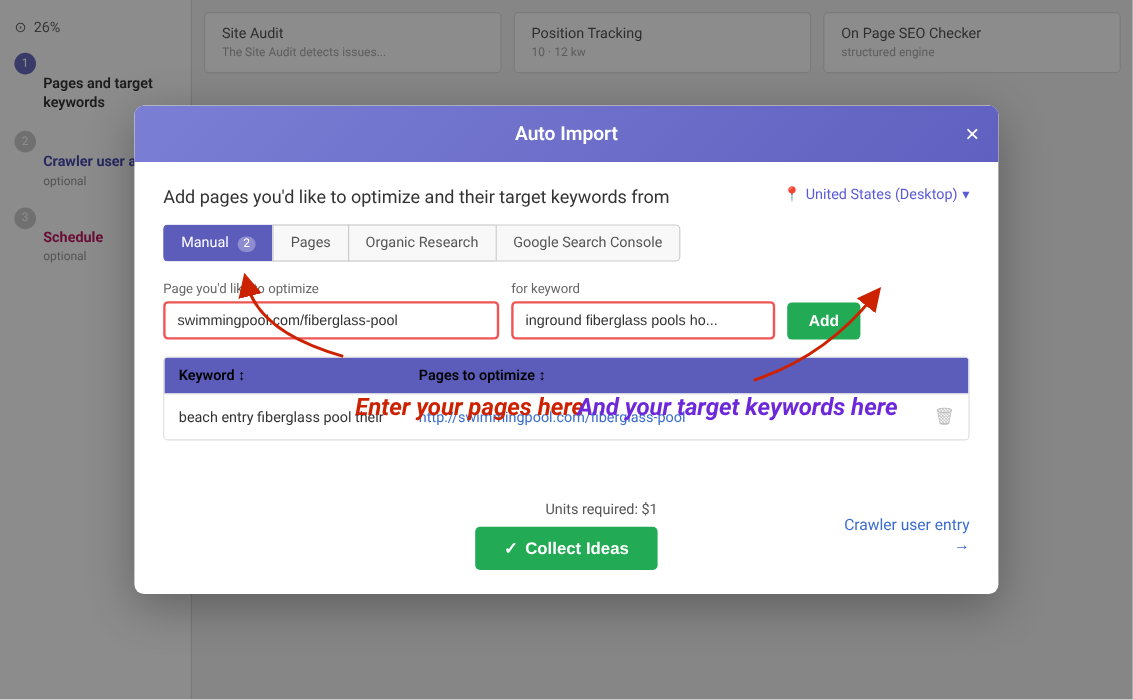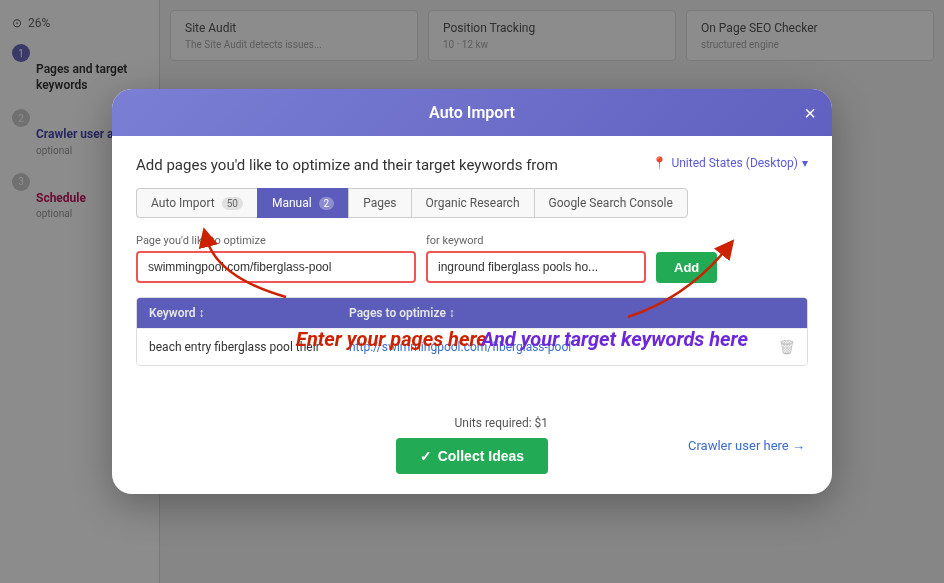--- a/index.html
+++ b/index.html
@@ -87,21 +87,21 @@
       background: rgba(0,0,0,0.45);
       display: flex;
       align-items: center;
       justify-content: center;
       z-index: 100;
     }
 
     
     .modal {
       background: #fff;
-      border-radius: 20px;
+      border-radius: 8px;
       width: 720px;
       max-height: 560px;
       overflow: hidden;
       box-shadow: 0 10px 40px rgba(0,0,0,0.3);
       position: relative;
     }
 
     .modal-header {
       background: linear-gradient(135deg, #7b7fd4 0%, #6060c0 100%);
       color: #fff;
@@ -250,21 +250,21 @@
       border: 1px solid #ddd;
       border-radius: 4px;
       overflow: hidden;
       margin-bottom: 16px;
     }
 
     .table-header {
       display: grid;
       grid-template-columns: 200px 1fr 40px;
       background: #5c5cbb;
-      color: #e5e5e5;
+      color: #000000;
     }
 
     .th {
       padding: 8px 12px;
       font-size: 12px;
       font-weight: 600;
     }
 
     .table-row {
       display: grid;
@@ -426,24 +426,20 @@
       <div class="modal-subtitle">
         <span>Add pages you'd like to optimize and their target keywords from</span>
         <span class="location-badge">
           <span>📍</span>
           <span>United States (Desktop)</span>
           <span>▾</span>
         </span>
       </div>
 
       <div class="tabs">
-        <div class="tab">
-          <span>Auto Import</span>
-          <span class="badge">50</span>
-        </div>
         <div class="tab active">
           <span>Manual</span>
           <span class="badge">2</span>
         </div>
         <div class="tab">
           <span>Pages</span>
         </div>
         <div class="tab">
           <span>Organic Research</span>
         </div>
@@ -522,19 +518,19 @@
       <div style="width:120px;"></div>
       <div class="footer-center">
         <div class="units-text">Units required: $1</div>
         <button class="btn-collect">
           <span>✓</span>
           <span>Collect Ideas</span>
         </button>
       </div>
       <div style="width:120px; text-align:right;">
         <a class="footer-link">
-          <span>Crawler user here →</span>
+          <span>Crawler user entry →</span>
         </a>
       </div>
     </div>
 
   </div>
 </div>
 
 </body></html>

